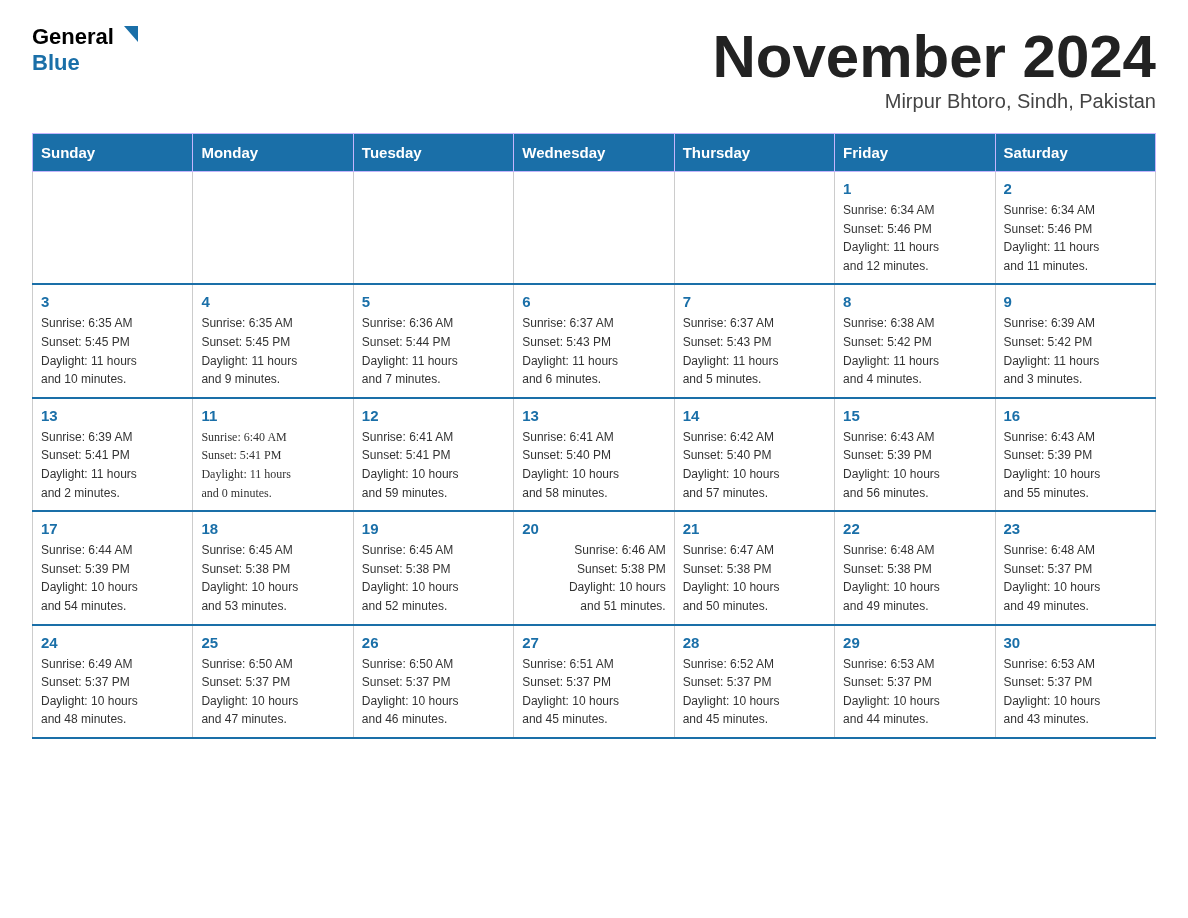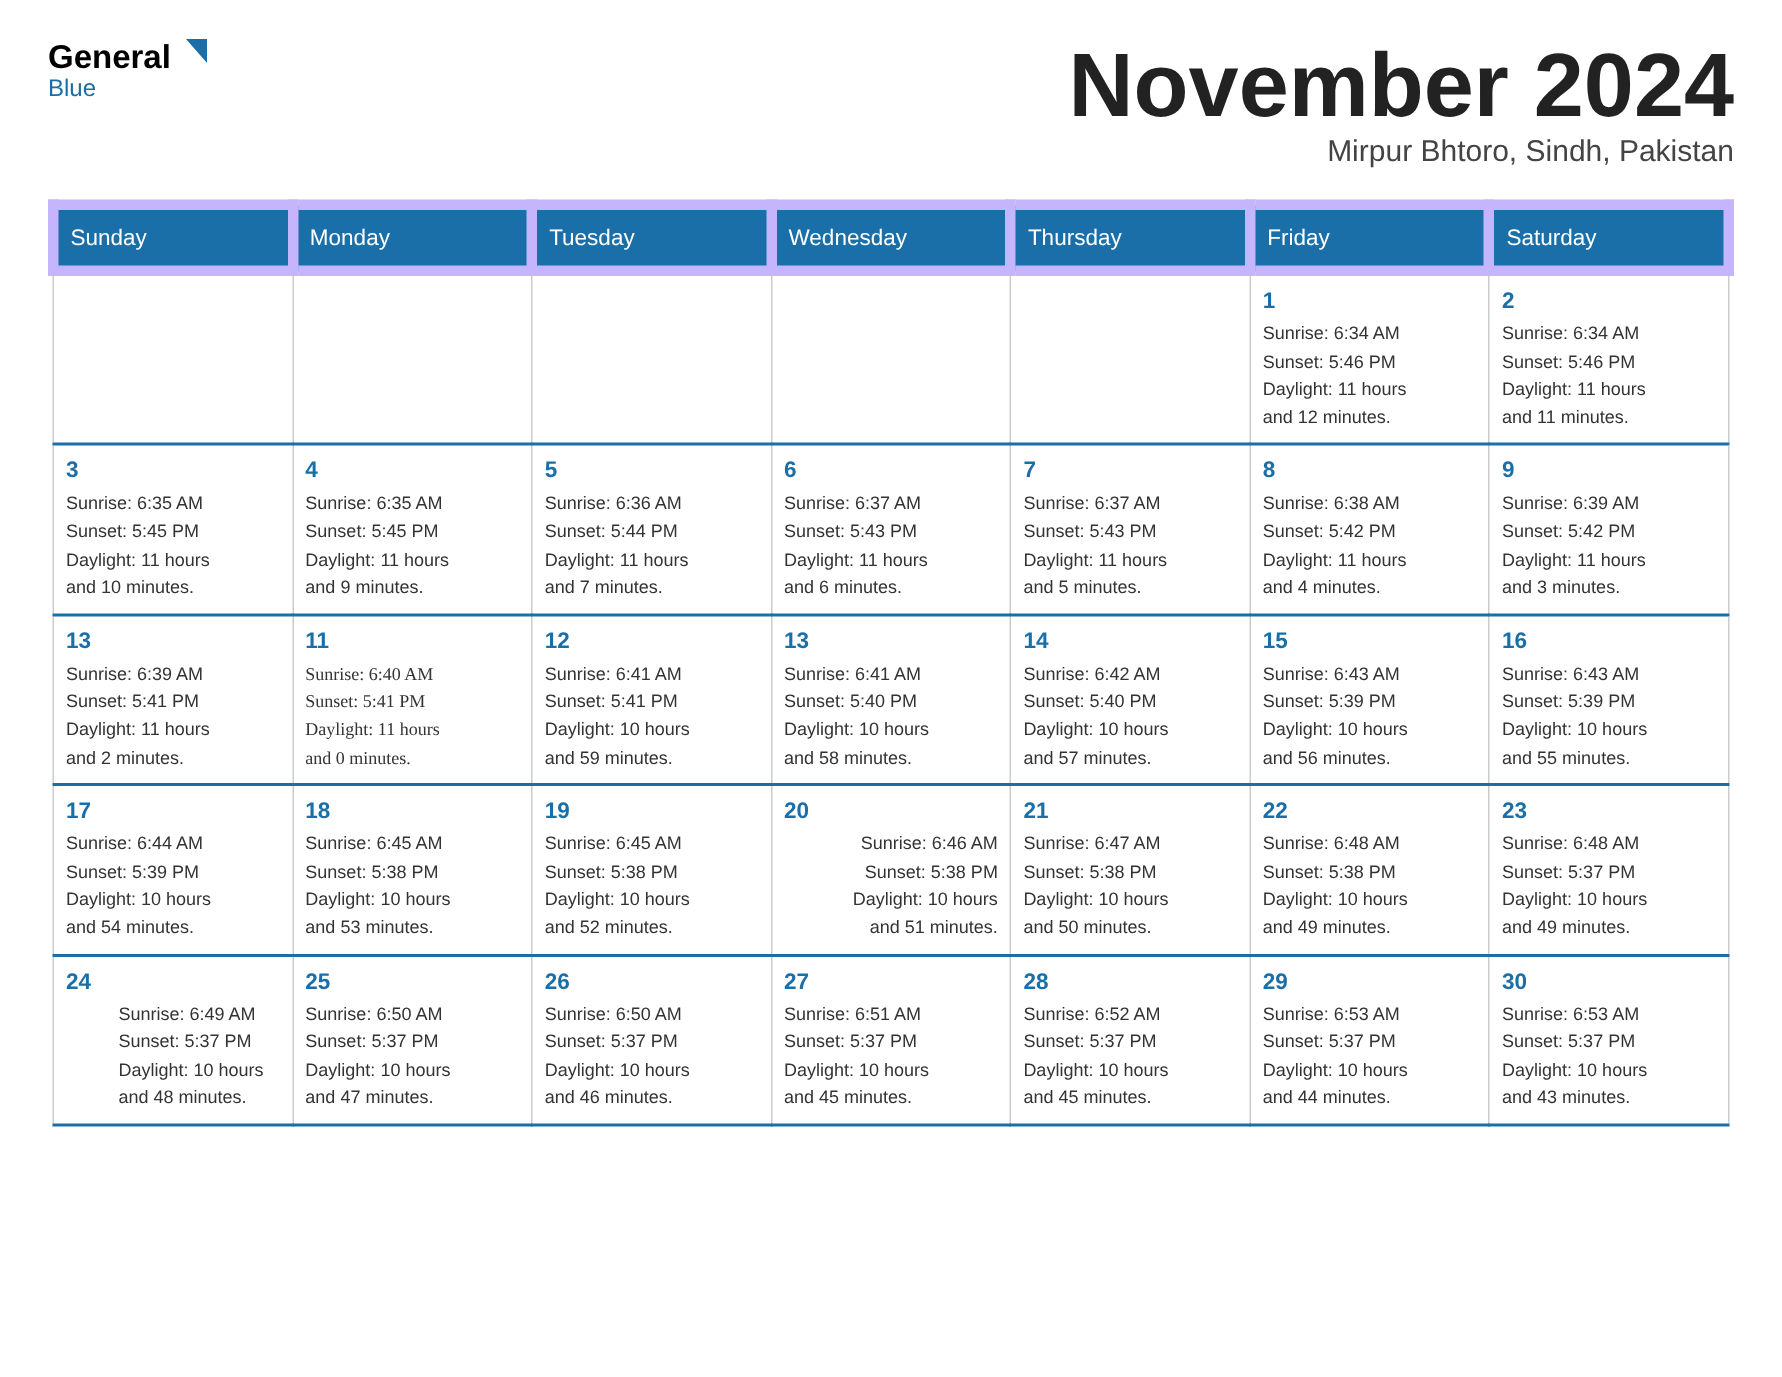--- a/index.html
+++ b/index.html
@@ -15,22 +15,22 @@
       justify-content: space-between;
       align-items: flex-start;
       margin-bottom: 20px;
     }
     .logo-text-general {
       font-size: 22px;
       font-weight: bold;
       color: #000000;
     }
     .logo-text-blue {
-      font-size: 16px;
-      font-weight: normal;
+      font-size: 22px;
+      font-weight: bold;
       color: #1a6fa8;
       margin-top: 40px;
     }
     .logo-wrapper {
       display: flex;
       flex-direction: column;
       align-items: flex-start;
     }
     .logo-row {
       display: flex;
@@ -52,24 +52,24 @@
     }
     table {
       width: 100%;
       border-collapse: collapse;
       table-layout: fixed;
     }
     thead th {
       background-color: #1a6fa8;
       color: #fff;
       font-size: 15px;
-      font-weight: normal;
+      font-weight: bold;
       padding: 10px 8px;
       text-align: left;
-      border: 7px solid #c4b5fd;
+      border: 1px solid #c4b5fd;
     }
     tbody td {
       vertical-align: top;
       padding: 8px 8px;
       border: 1px solid #ccc;
       font-size: 12.5px;
       color: #333;
       height: 110px;
     }
     .day-number {
@@ -297,21 +297,21 @@
           <span class="day-number">23</span>
           <div class="day-info" style="white-space: pre-line;">Sunrise: 6:48 AM
 Sunset: 5:37 PM
 Daylight: 10 hours
 and 49 minutes.</div>
         </td>
       </tr>
       <tr>
         <td>
           <span class="day-number">24</span>
-          <div class="day-info" style="white-space: pre-line; margin-left: 35px;">Sunrise: 6:49 AM
+          <div class="day-info" style="white-space: pre-line;">Sunrise: 6:49 AM
 Sunset: 5:37 PM
 Daylight: 10 hours
 and 48 minutes.</div>
         </td>
         <td>
           <span class="day-number">25</span>
           <div class="day-info" style="white-space: pre-line;">Sunrise: 6:50 AM
 Sunset: 5:37 PM
 Daylight: 10 hours
 and 47 minutes.</div>

